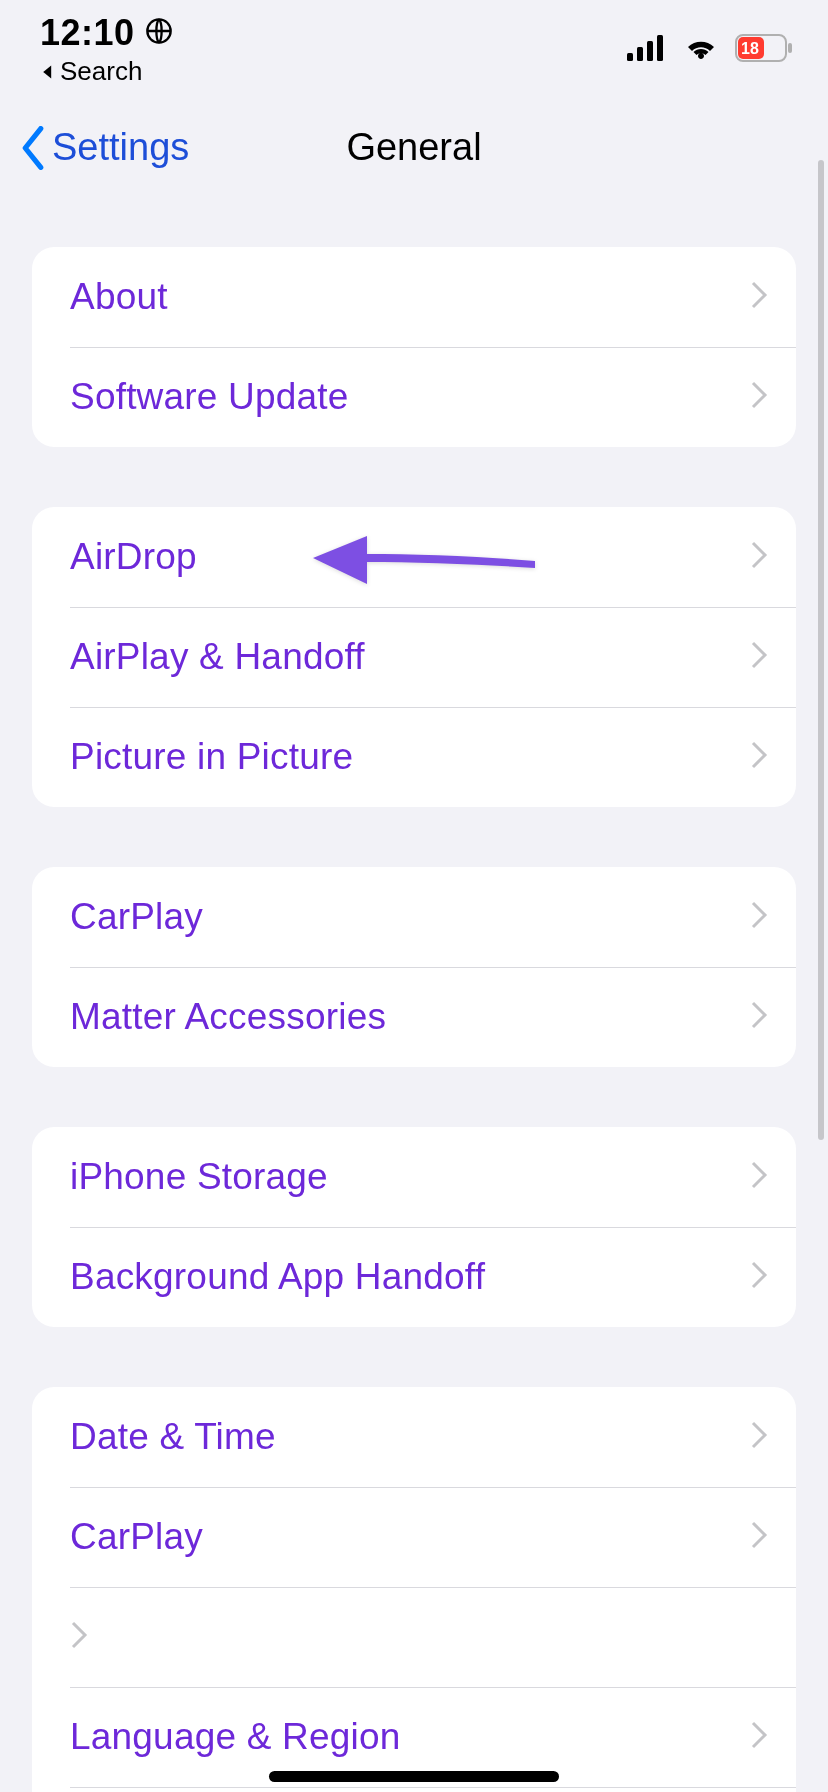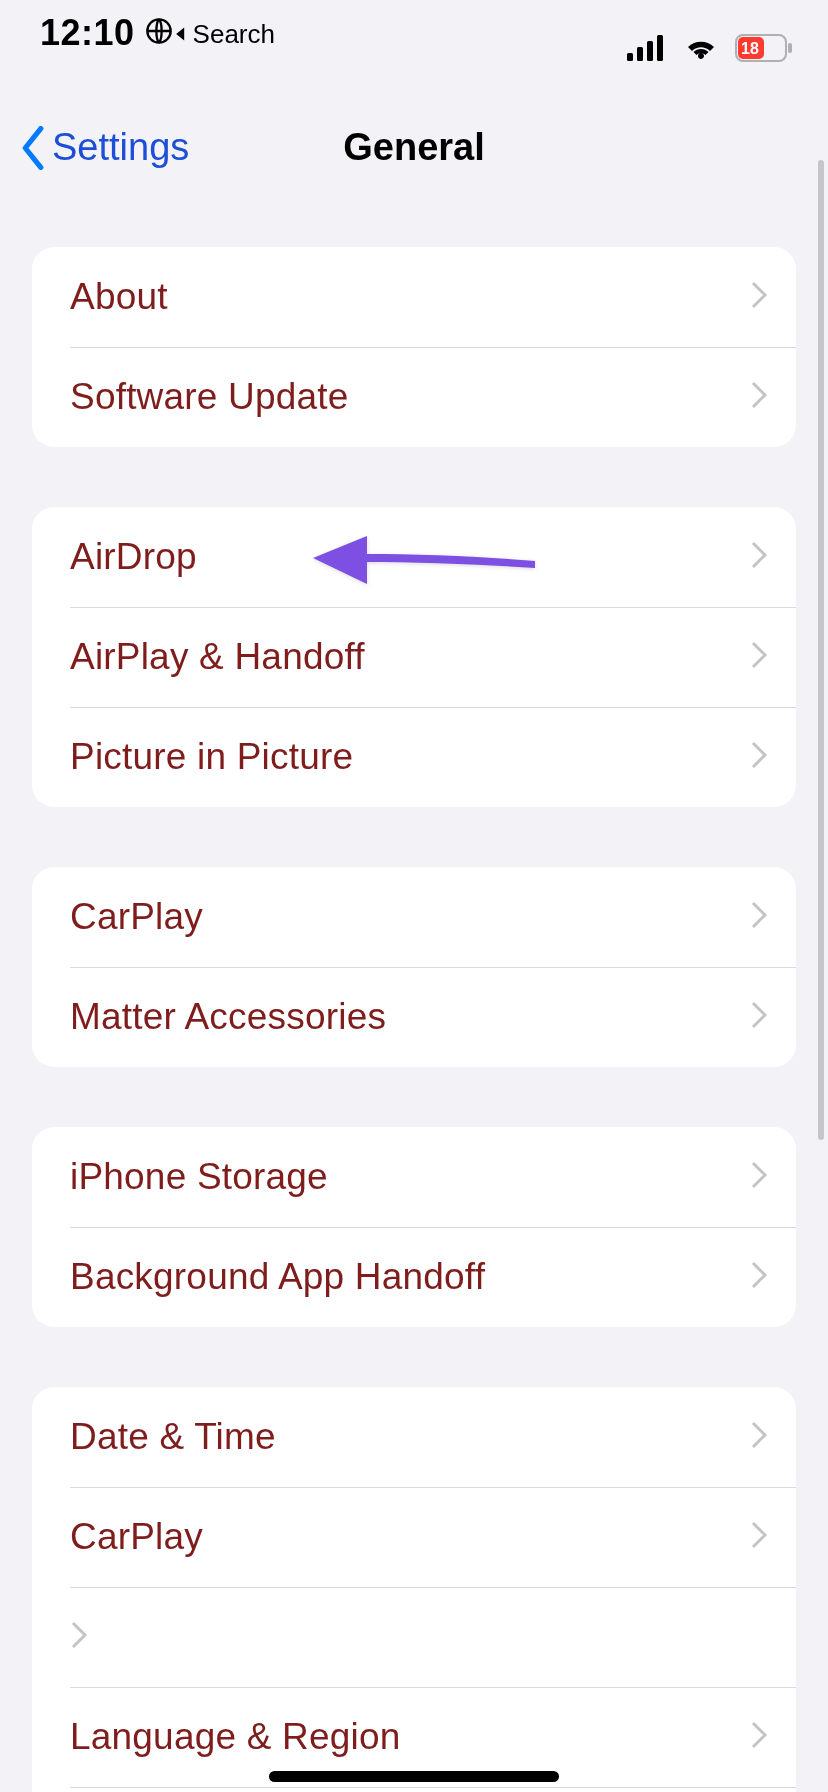--- a/index.html
+++ b/index.html
@@ -15,21 +15,21 @@
   
   .status-bar {
     height: 100px;
     padding: 12px 35px 0 40px;
     display: flex;
     justify-content: space-between;
     align-items: flex-start;
   }
   .status-left {
     display: flex;
-    flex-direction: row;
+    flex-direction: column;
     gap: 0px;
   }
   .status-time-row {
     display: flex;
     align-items: center;
     gap: 10px;
     font-size: 36px;
     font-weight: 700;
     letter-spacing: 0.5px;
   }
@@ -68,21 +68,21 @@
     gap: 4px;
     color: #1d4ed8;
     font-size: 38px;
   }
   .nav-back svg { width: 30px; height: 44px; }
   .nav-title {
     position: absolute;
     left: 0; right: 0;
     text-align: center;
     font-size: 38px;
-    font-weight: 700;
+    font-weight: 400;
     pointer-events: none;
   }
 
   
   .content {
     padding: 0 32px 40px;
   }
   .group {
     background: #fff;
     border-radius: 22px;
@@ -103,21 +103,21 @@
     left: 38px;
     right: 0;
     top: 0;
     height: 1px;
     background: #d9d9de;
   }
   .row-label {
     flex: 1;
     font-size: 37px;
     letter-spacing: 0.2px;
-    color: #7f1d1d;
+    color: #6d28d9;
   }
   .chevron-right-icon svg {
     width: 18px;
     height: 30px;
     stroke: #c4c4c7;
     stroke-width: 3;
     fill: none;
   }
 
   

